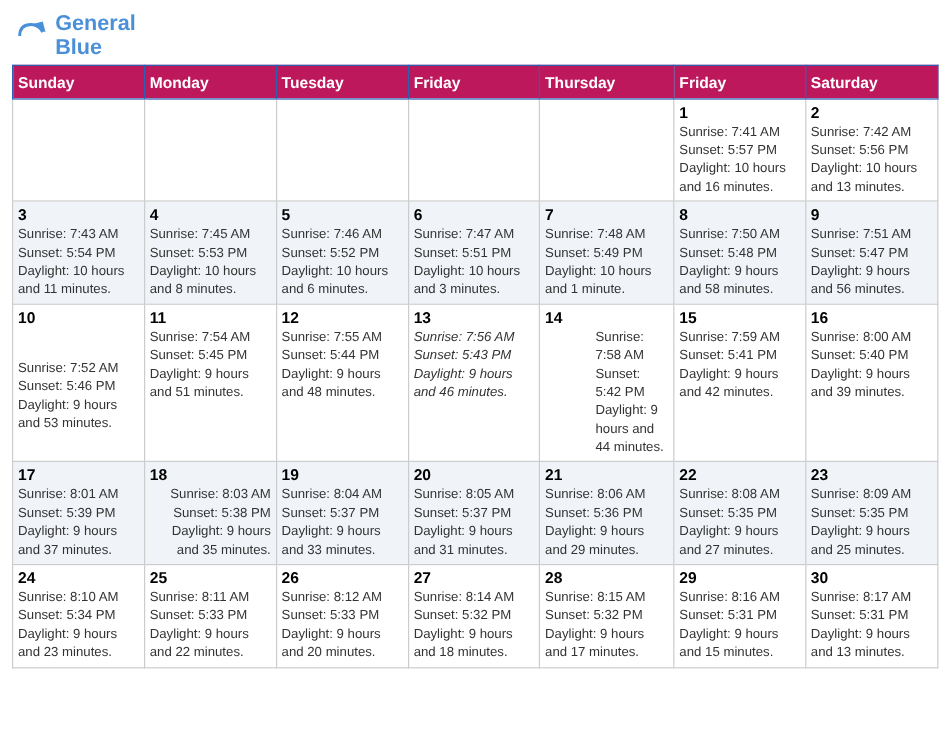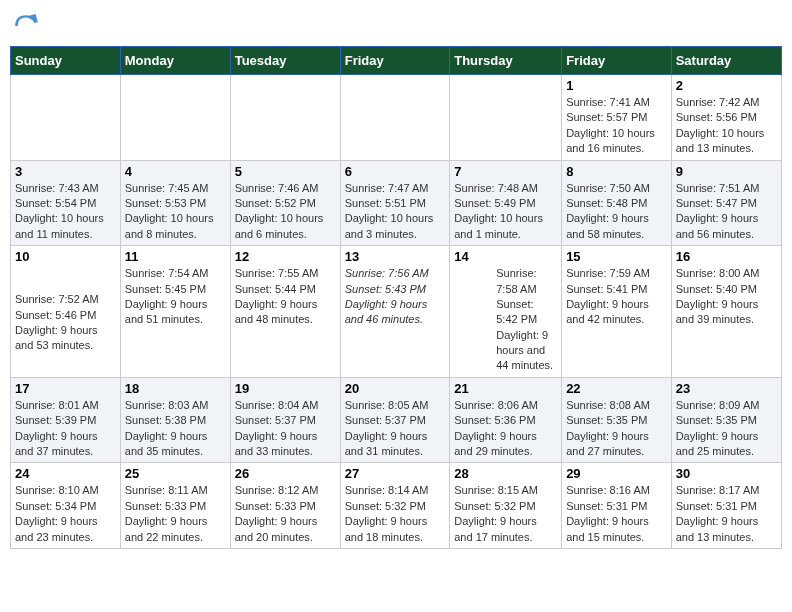--- a/index.html
+++ b/index.html
@@ -43,21 +43,21 @@
     .location {
       font-size: 16px;
       color: #555;
     }
     .calendar {
       width: 100%;
       border-collapse: collapse;
       font-size: 11px;
     }
     .calendar th {
-      background: #14532d;
+      background: #be185d;
       color: #fff;
       padding: 6px 4px;
       text-align: left;
       font-size: 13px;
       font-weight: bold;
       border: 1px solid #2a5fb4;
     }
     .calendar td {
       border: 1px solid #ccc;
       vertical-align: top;
@@ -89,20 +89,24 @@
   </style>
 </head>
 <body>
 
 <div class="header">
   <div class="logo">
     <svg class="logo-icon" viewBox="0 0 40 40">
       <path d="M8 20 Q8 8 20 8 Q28 8 32 16" stroke="#4a90d9" stroke-width="3" fill="none"></path>
       <path d="M20 8 L32 5 L35 16 Z" fill="#4a90d9"></path>
     </svg>
+    <div class="logo-text">
+      <div><span>General</span></div>
+      <div style="color:#4a90d9;">Blue</div>
+    </div>
   </div>
   <div class="title-block">
     <div class="month-title"></div>
     <div class="location"></div>
   </div>
 </div>
 
 <table class="calendar">
   <thead>
     <tr id="dow-header">
@@ -225,21 +229,21 @@
       </tr>
       <tr>
         <td>
           <span class="day-number">17</span>
           <div class="day-info" style="white-space: pre-line;">Sunrise: 8:01 AM
 Sunset: 5:39 PM
 Daylight: 9 hours and 37 minutes.</div>
         </td>
         <td>
           <span class="day-number">18</span>
-          <div class="day-info" style="white-space: pre-line;">Sunrise: 8:03 AM
+          <div class="day-info" style="white-space: pre-line; text-align: right;">Sunrise: 8:03 AM
 Sunset: 5:38 PM
 Daylight: 9 hours and 35 minutes.</div>
         </td>
         <td>
           <span class="day-number">19</span>
           <div class="day-info" style="white-space: pre-line;">Sunrise: 8:04 AM
 Sunset: 5:37 PM
 Daylight: 9 hours and 33 minutes.</div>
         </td>
         <td>

